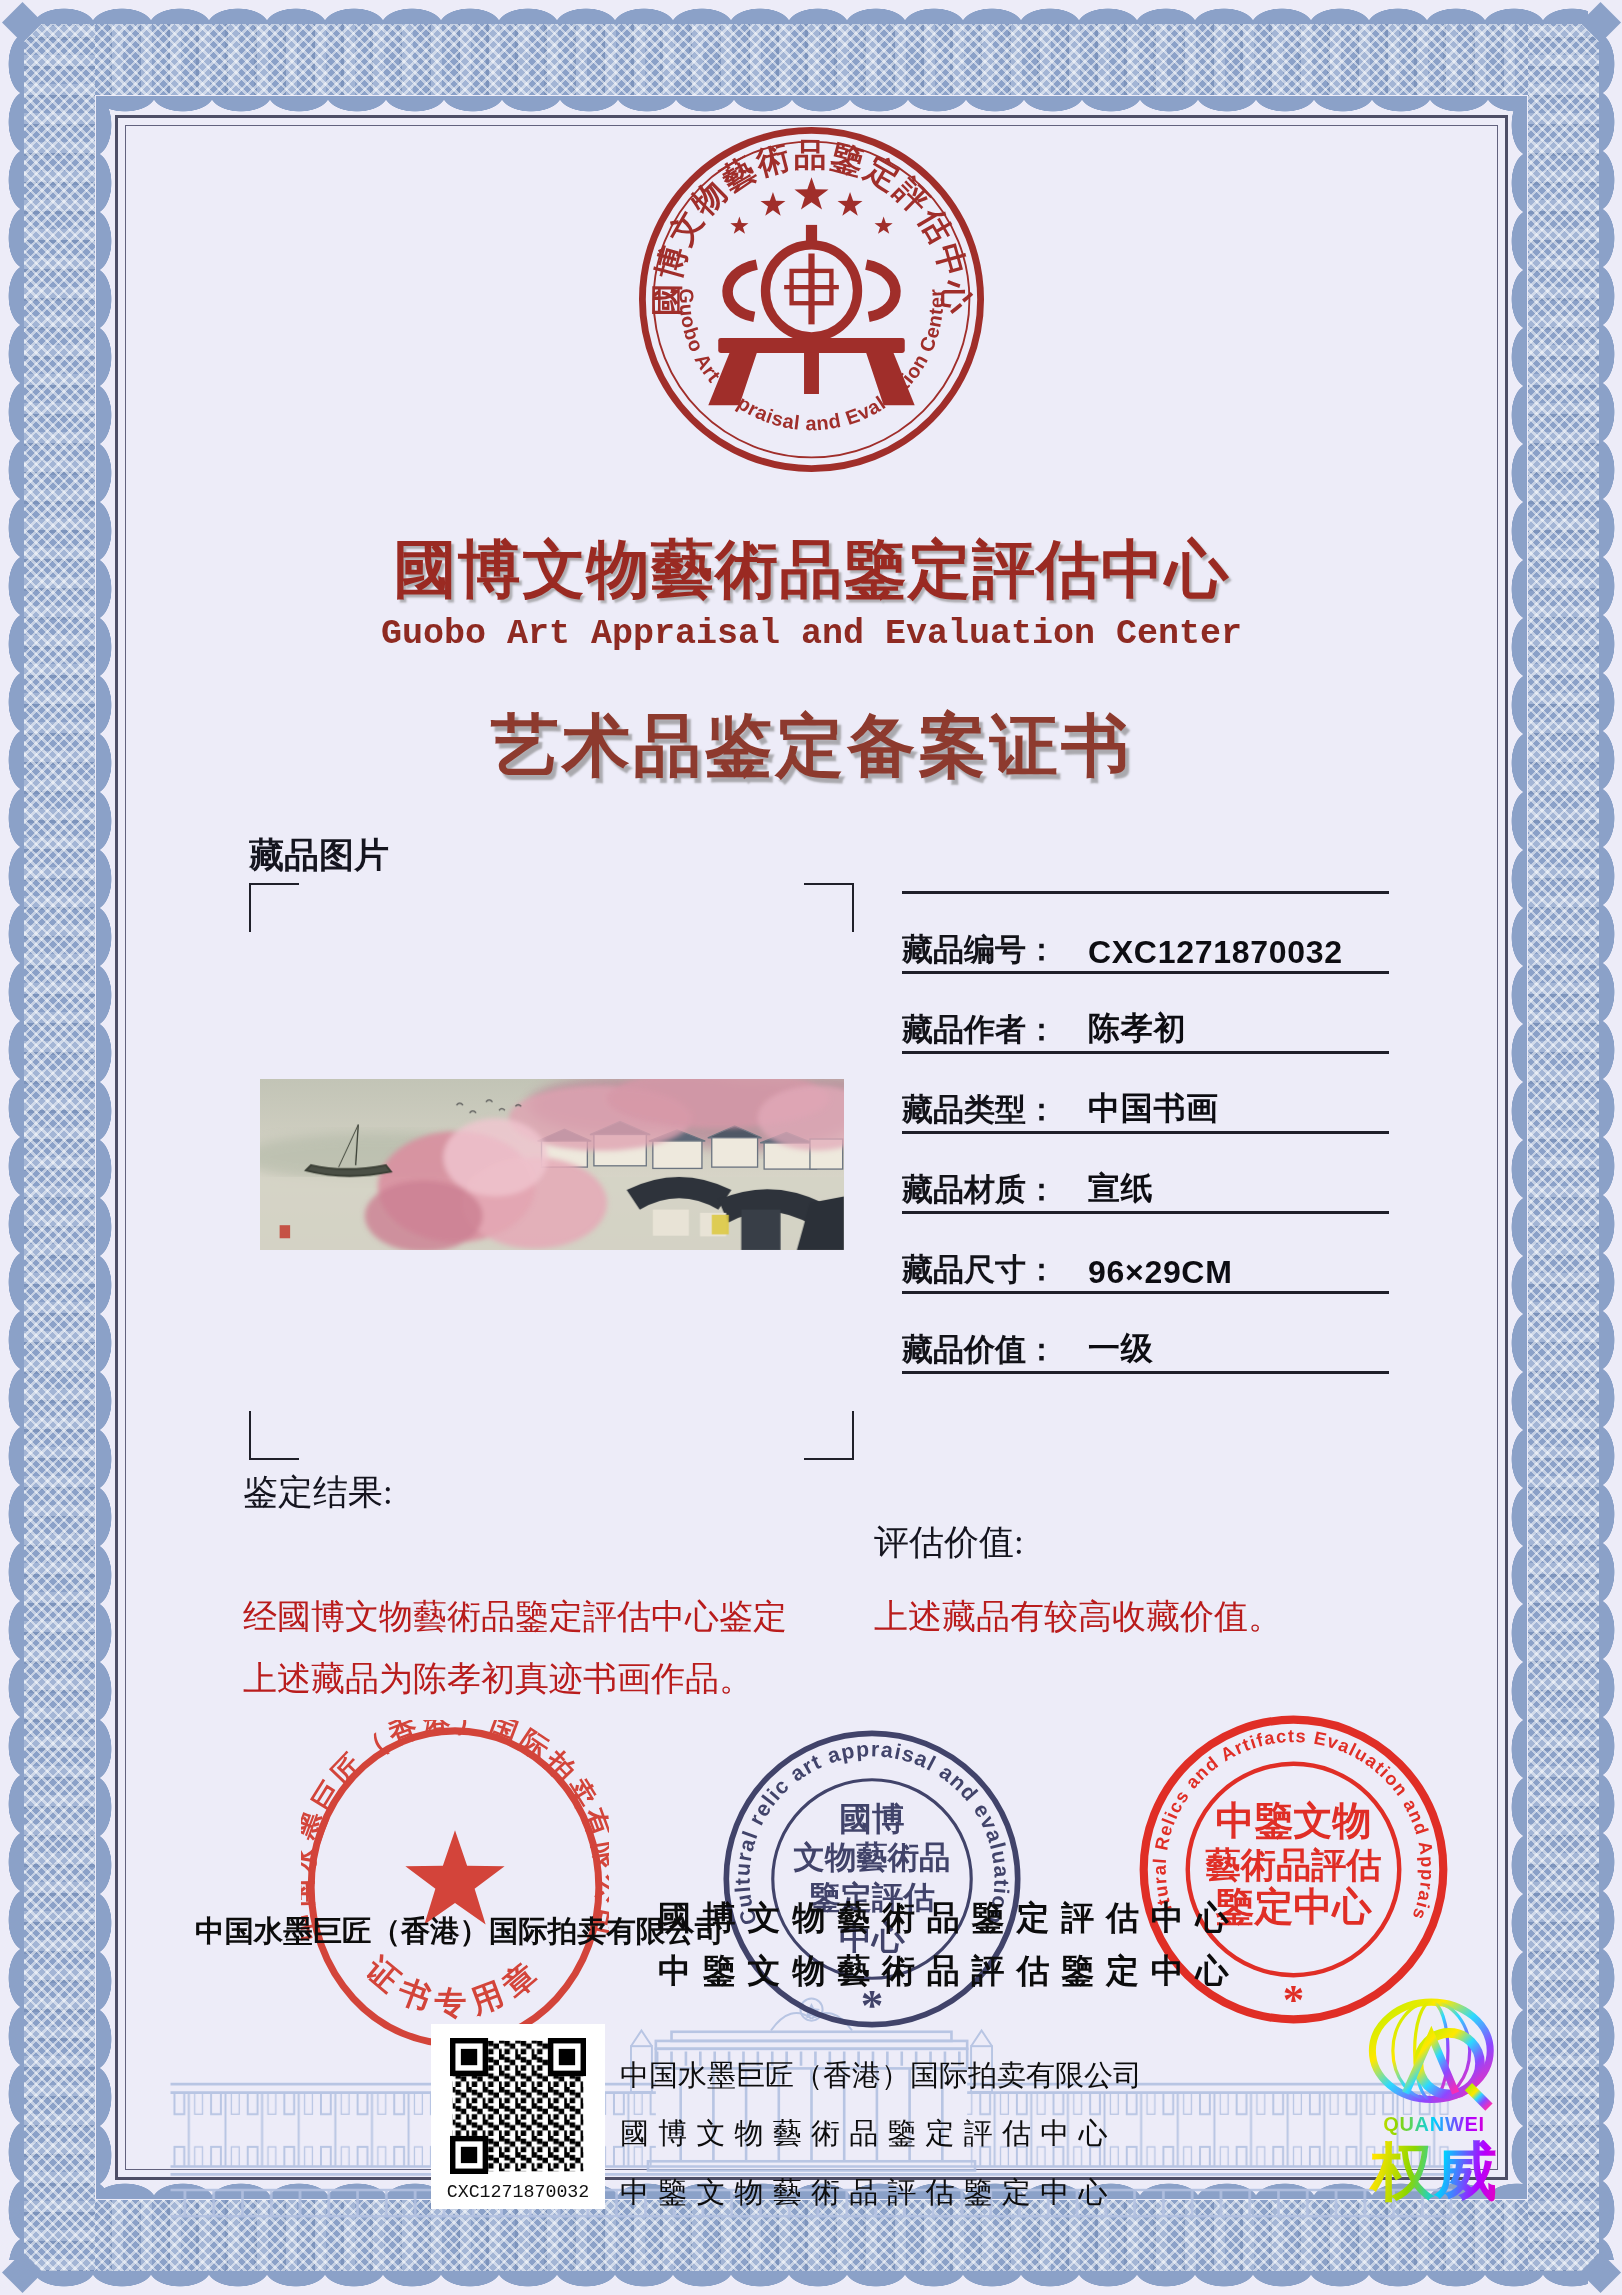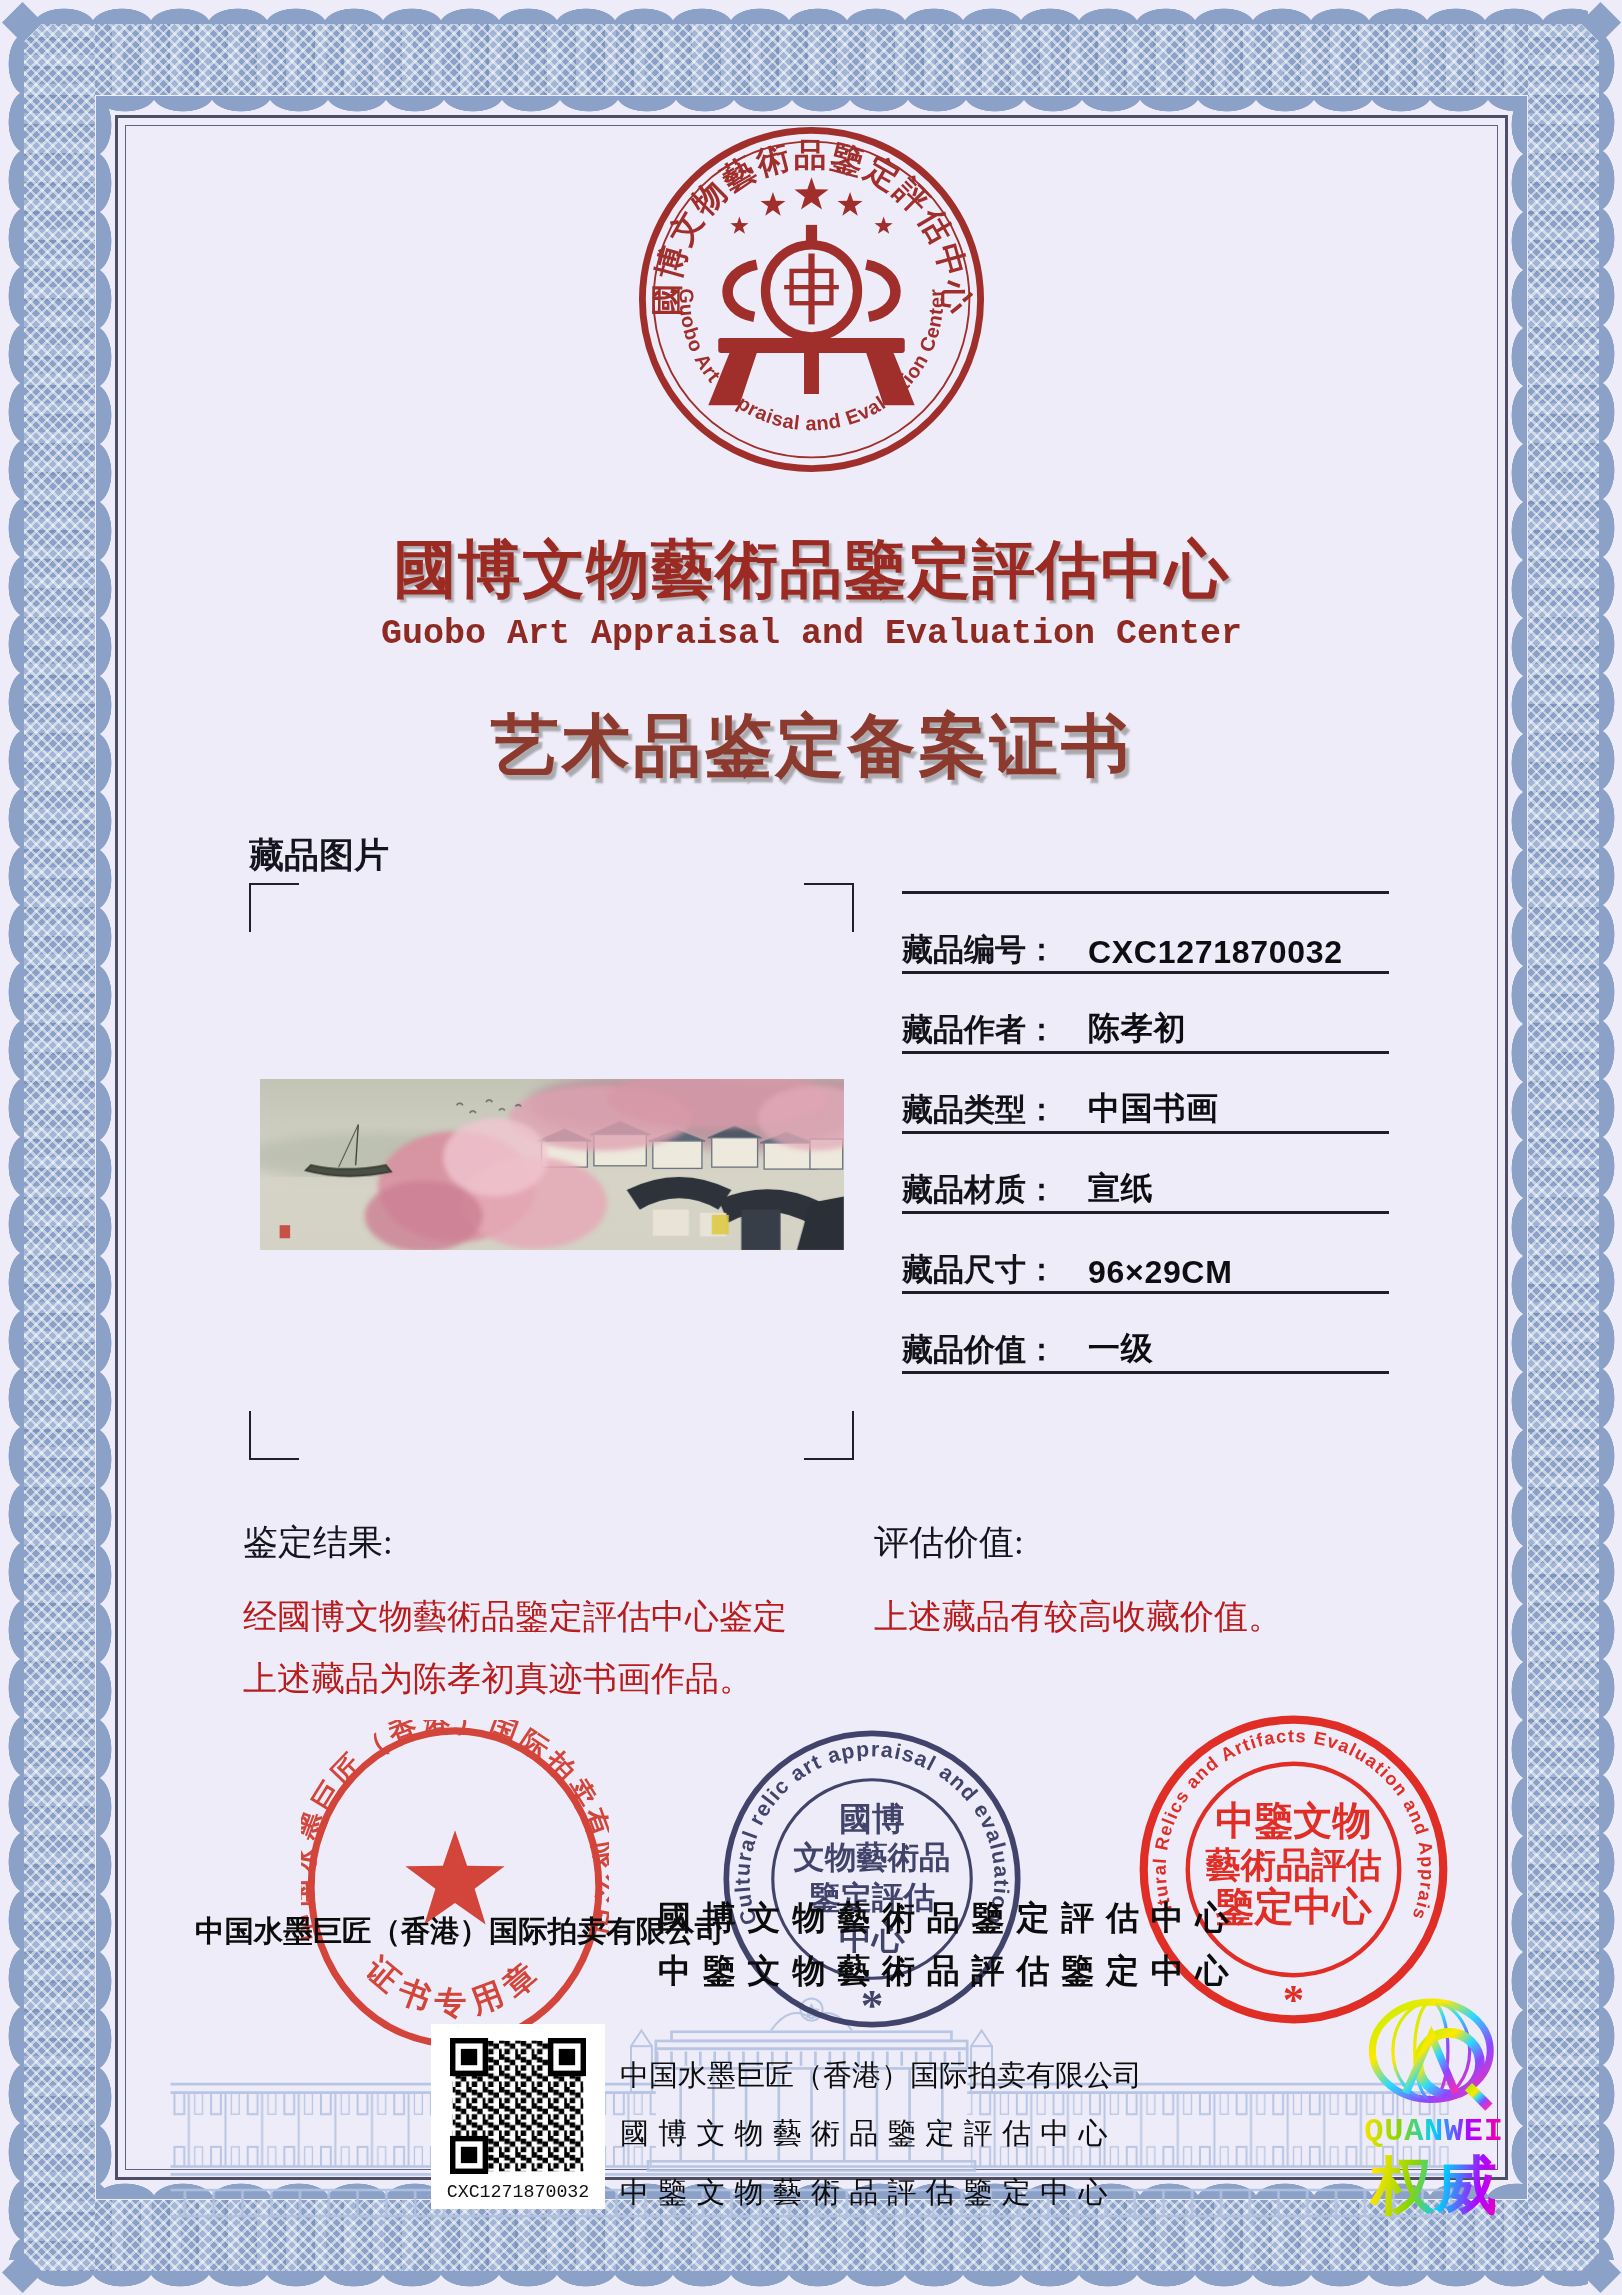--- a/index.html
+++ b/index.html
@@ -59,23 +59,23 @@
   .ov-line{position:absolute;left:658px;font-size:33px;font-weight:600;color:#0c0c0c;letter-spacing:11.8px;white-space:nowrap;z-index:6;}
   
   .building{position:absolute;left:170px;top:1986px;width:1283px;height:242px;opacity:.9;}
   .qrcard{position:absolute;left:431px;top:2024px;width:174px;height:185px;background:#fff;z-index:5;text-align:center;}
   .qrtext{font-size:18.3px;color:#111;margin-top:5.2px;}
   .fblock{position:absolute;left:620px;top:2056px;z-index:5;color:#0d0d0d;}
   .fl1{font-size:29px;white-space:nowrap;}
   .fl2{font-size:29px;letter-spacing:9.2px;margin-top:18.3px;white-space:nowrap;}
   .fl3{font-size:29px;letter-spacing:9.2px;margin-top:18.3px;white-space:nowrap;}
   .qw{position:absolute;left:1362px;top:1997px;width:144px;text-align:center;z-index:5;}
-  .qw-en{font-size:32px;font-weight:700;letter-spacing:0.7px;
+  .qw-en{font-size:20px;font-weight:700;letter-spacing:0.7px;
     background:linear-gradient(90deg,#ffe400,#8cd600,#00cfff,#b400ff,#ff00a0);
-    -webkit-background-clip:text;background-clip:text;color:transparent;font-family:Liberation Mono, monospace;}
+    -webkit-background-clip:text;background-clip:text;color:transparent;}
   .qw-cn{font-size:63px;font-weight:700;line-height:1;margin-top:3.9px;
     background:linear-gradient(100deg,#ffe400 10%,#8cd600 35%,#00cfff 55%,#b400ff 80%,#ff00a0 100%);
     -webkit-background-clip:text;background-clip:text;color:transparent;}
 </style>
 </head>
 <body>
 
 <div class="page serif">
 
   <div class="band band-h band-top"></div>
@@ -284,21 +284,21 @@
     <div class="frow">
       <span class="flab serif">藏品尺寸：</span>
       <span class="fval sans">96×29CM</span>
     </div>
     <div class="frow">
       <span class="flab serif">藏品价值：</span>
       <span class="fval sans">一级</span>
     </div>
   </div>
 
-  <div class="sec-label serif" style="left:243px;top:1519px;">鉴定结果:</div>
+  <div class="sec-label serif" style="left:243px;top:1469px;">鉴定结果:</div>
   <div class="sec-body serif" style="left:243px;top:1586px;">
     <div>经國博文物藝術品鑒定評估中心鉴定</div>
     <div>上述藏品为陈孝初真迹书画作品。</div>
   </div>
 
   <div class="sec-label serif" style="left:874px;top:1519px;">评估价值:</div>
   <div class="sec-body serif" style="left:874px;top:1586px;">
     <div>上述藏品有较高收藏价值。</div>
   </div>
 

